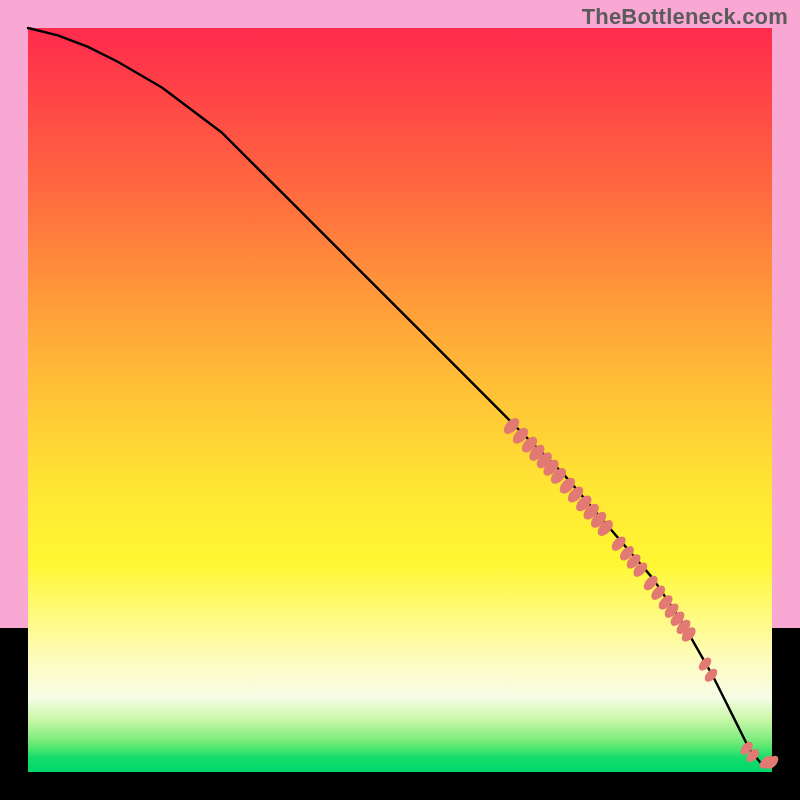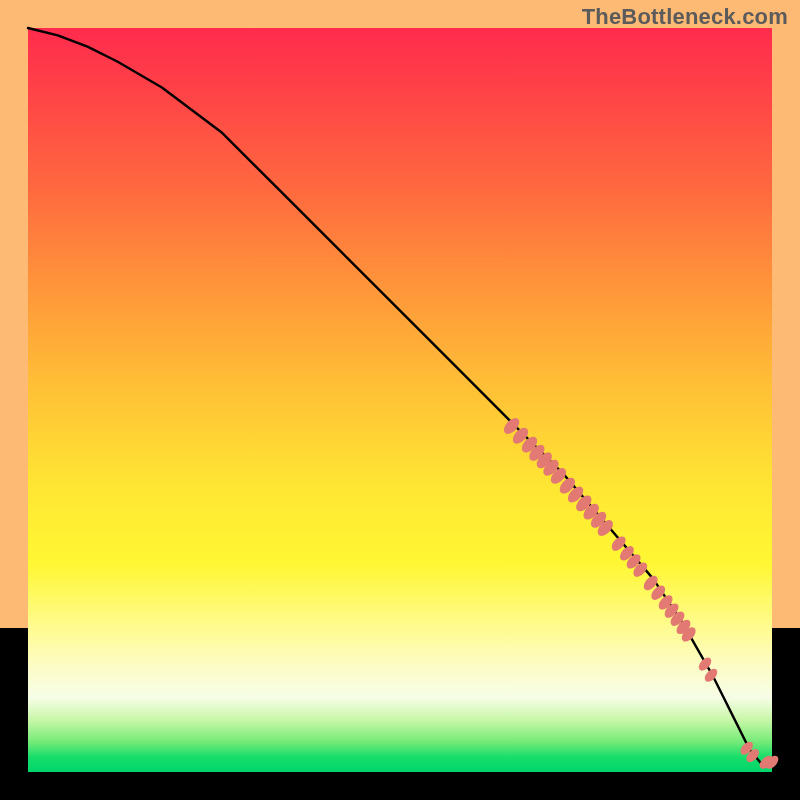--- a/index.html
+++ b/index.html
@@ -8,21 +8,21 @@
     width: 800px;
     height: 800px;
     background: #000;
     overflow: hidden;
     font-family: Arial, Helvetica, sans-serif;
   }
   .stage {
     position: relative;
     width: 800px;
     height: 628px;
-    background: #fdba74;
+    background: #f9a8d4;
   }
   .watermark {
     position: absolute;
     top: 4px;
     right: 12px;
     color: #5b5b5b;
     font-size: 22px;
     font-weight: 600;
     letter-spacing: 0.2px;
     user-select: none;

